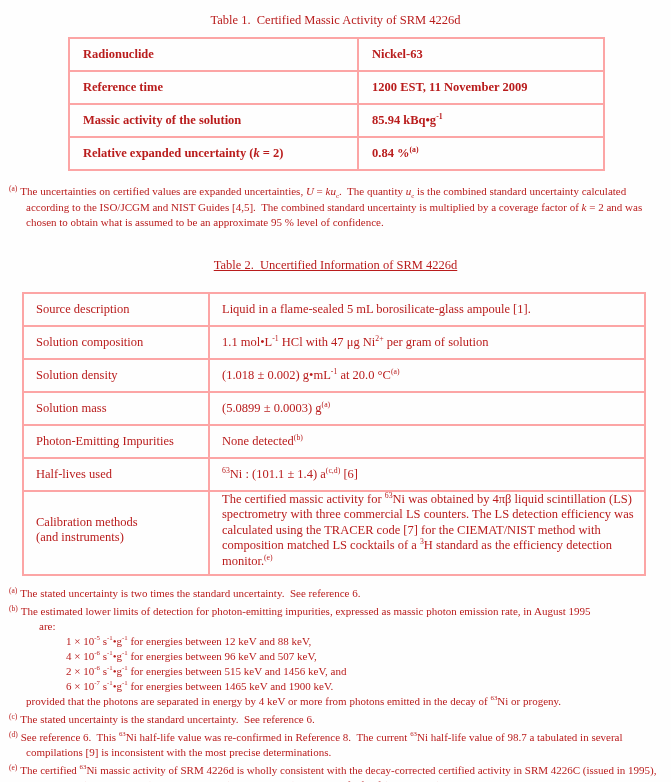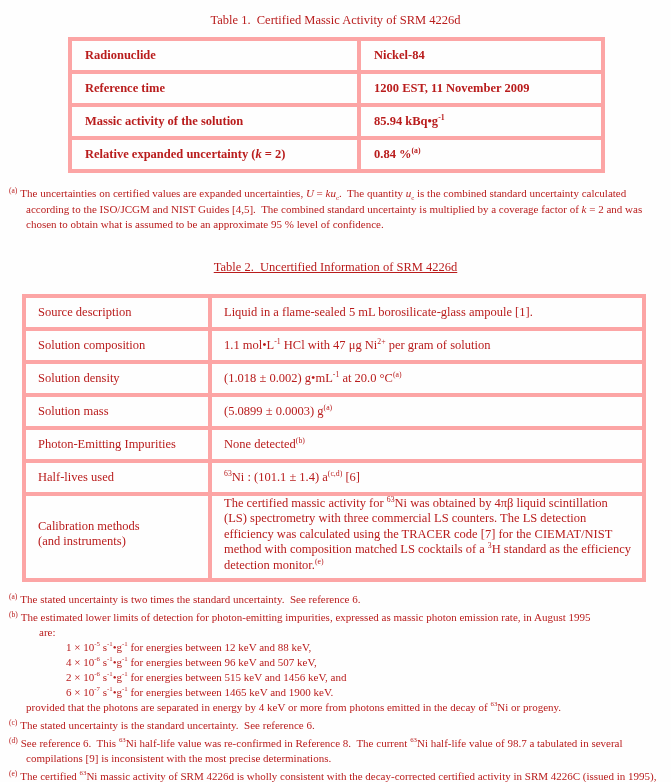--- a/index.html
+++ b/index.html
@@ -14,21 +14,21 @@
   }
   .doc-title {
     text-align:center;
     font-size:12.5px;
     white-space:pre-wrap;
   }
   #t1-title { padding-top:13px; }
   #t2-title { margin-top:27px;text-decoration:underline; }
 
   table { border-collapse:collapse; table-layout:fixed; }
-  td { border:4px solid #fca5a5; vertical-align:middle; box-sizing:border-box; }
+  td { border:2px solid #fca5a5; vertical-align:middle; box-sizing:border-box; }
 
   .t1 {
     margin:9px 0 0 68px;
     width:537px;
     border:2px solid #000;
     font-size:12.5px;
     font-weight:bold;
   }
   .t1 td { height:33px; padding:0 10px 0 13px; }
   .t1 td.col-label { width:289px; }
@@ -58,21 +58,21 @@
 <body>
 
 <div class="page">
 
   <div class="doc-title" id="t1-title">Table 1.  Certified Massic Activity of SRM 4226d</div>
 
   <table class="t1">
     <tbody>
         <tr>
       <td class="col-label">Radionuclide</td>
-      <td>Nickel-84</td>
+      <td>Nickel-63</td>
     </tr>
     <tr>
       <td class="col-label">Reference time</td>
       <td>1200 EST, 11 November 2009</td>
     </tr>
     <tr>
       <td class="col-label">Massic activity of the solution</td>
       <td>85.94 kBq•g<sup>-1</sup></td>
     </tr>
     <tr>

